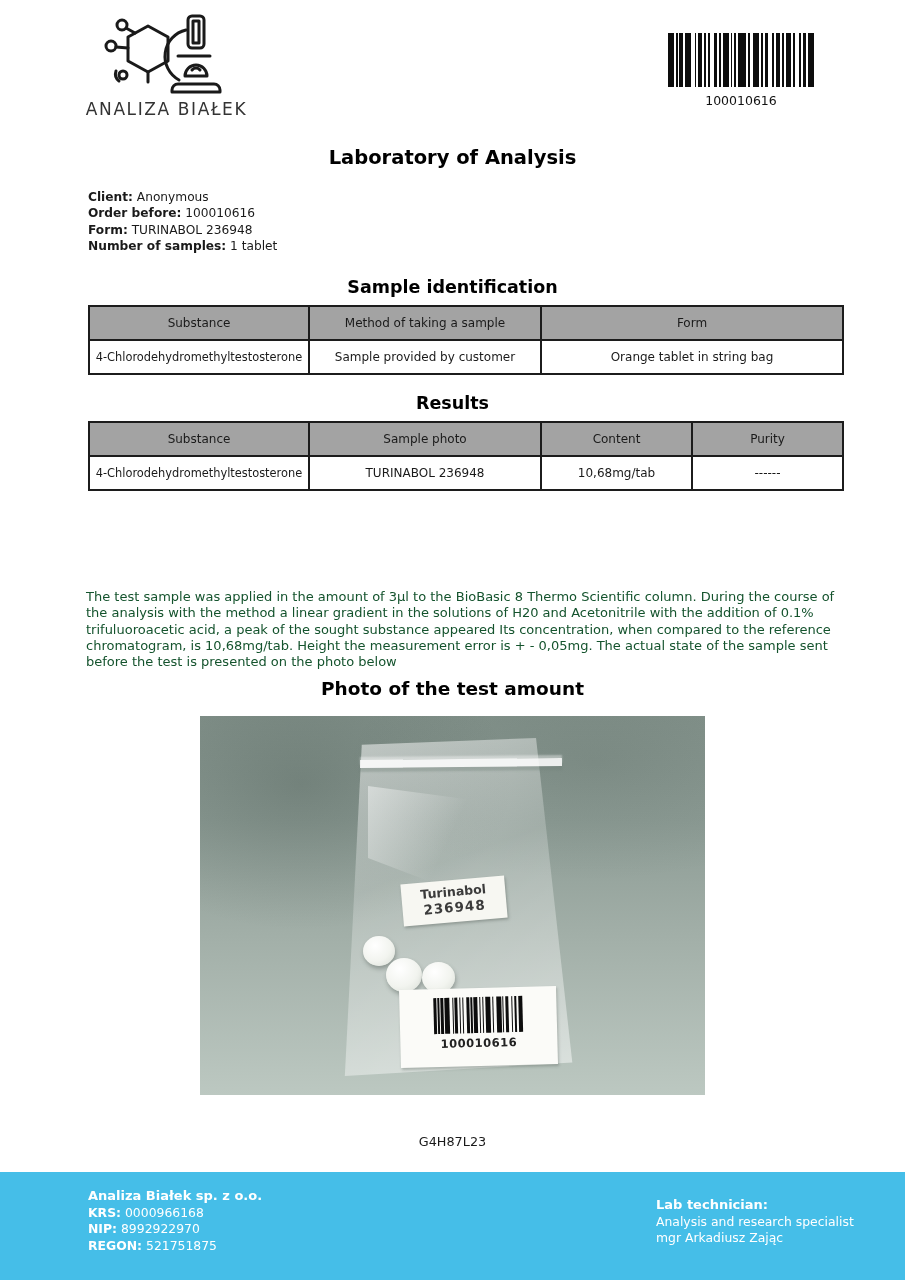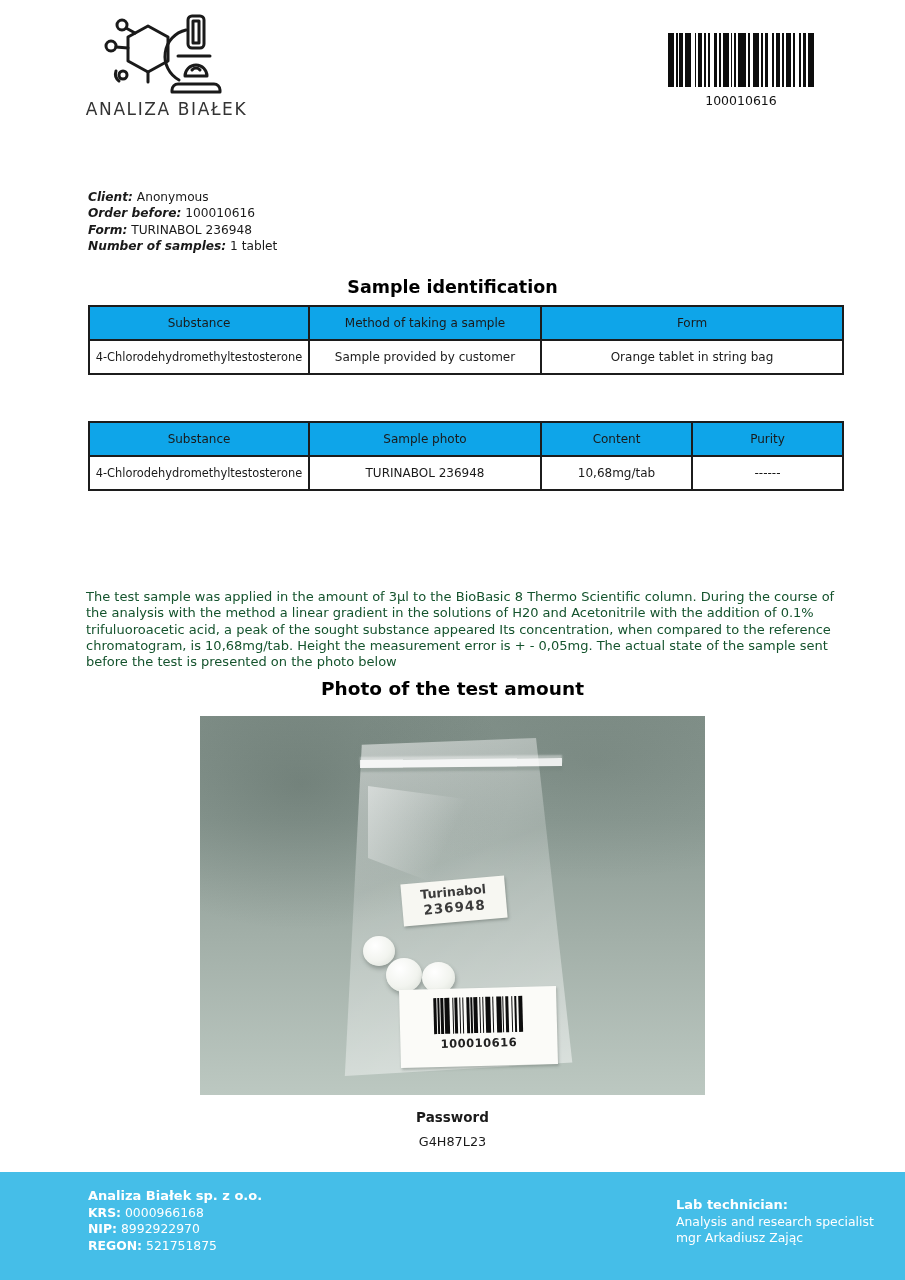--- a/index.html
+++ b/index.html
@@ -17,27 +17,27 @@
   .barcode .b{background:#0d0d0d;}
   .barcode .g{background:transparent;}
   .barcode-number{text-align:center;font-size:12.5px;margin-top:6px;color:#111;}
   
   .doc-title{position:absolute;left:0;top:146px;width:100%;text-align:center;
     font-size:19.5px;font-weight:bold;color:#000;}
   .sec-heading{position:absolute;left:0;width:100%;text-align:center;
     font-size:17.5px;font-weight:bold;color:#000;}
   
   .info-col{position:absolute;font-size:12.2px;line-height:16.4px;}
-  .info-col .lbl{font-weight:bold;font-style:italic;}
+  .info-col .lbl{font-weight:bold;}
   
   table.lab{position:absolute;left:88px;border-collapse:collapse;table-layout:fixed;
     font-size:12px;text-align:center;}
   table.lab th,table.lab td{border:2px solid #1c1c1c;height:32px;padding:0 2px;
     font-weight:normal;overflow:hidden;white-space:nowrap;}
-  table.lab th{background:#0ea5e9;}
+  table.lab th{background:#a3a3a3;}
   td.tight{font-size:11.4px;padding:0;}
   
   .comment{position:absolute;left:86px;top:589px;width:772px;
     font-size:13px;line-height:16.3px;color:#14532d;}
   
   .photo{position:absolute;left:200px;top:716px;width:505px;height:379px;overflow:hidden;
     background:
       radial-gradient(60% 55% at 20% 18%, rgba(35,50,44,0.22), rgba(0,0,0,0) 70%),
       radial-gradient(70% 45% at 78% 12%, rgba(35,50,44,0.12), rgba(0,0,0,0) 70%),
       linear-gradient(180deg,#84938c 0%,#8d9c95 28%,#a2afa8 58%,#bcc8c1 100%);}
@@ -70,21 +70,21 @@
   .password-h{position:absolute;left:0;top:1109px;width:100%;text-align:center;
     font-size:13.5px;font-weight:bold;}
   .password-v{position:absolute;left:0;top:1134px;width:100%;text-align:center;font-size:12.8px;}
   
   .footer{position:absolute;left:0;top:1172px;width:905px;height:108px;background:#45bee8;color:#fff;}
   .f-col{position:absolute;font-size:12.4px;line-height:16.6px;}
   .f-col .hd{font-weight:bold;font-size:13px;}
   .f-col .lbl{font-weight:bold;}
   .fc1{left:88px;top:16px;}
   .fc2{left:358px;top:25px;}
-  .fc3{left:676px;top:25px;}
+  .fc3{left:656px;top:25px;}
 </style>
 </head>
 <body>
 
 <div class="page">
 
   <div class="logo">
     <svg width="130" height="84" viewBox="0 0 130 84">
       <g fill="none" stroke="#1a1a1a" stroke-width="3" stroke-linecap="round" stroke-linejoin="round">
         <path d="M46 14 L66 25 L66 49 L46 60 L26 49 L26 25 Z"></path>
@@ -157,20 +157,21 @@
         <span class="g" style="width: 3.8px;"></span>
         <span class="b" style="width: 1.9px;"></span>
         <span class="g" style="width: 1.9px;"></span>
         <span class="b" style="width: 3.8px;"></span>
         <span class="g" style="width: 1.9px;"></span>
         <span class="b" style="width: 5.7px;"></span>
       </div>
     <div class="barcode-number">100010616</div>
   </div>
 
+  <div class="doc-title">Laboratory of Analysis</div>
 
   <div class="info-col" style="left:88px;top:189px;">
     <div><span class="lbl">Client:</span> <span>Anonymous</span></div>
     <div><span class="lbl">Order before:</span> <span>100010616</span></div>
     <div><span class="lbl">Form:</span> <span>TURINABOL 236948</span></div>
     <div><span class="lbl">Number of samples:</span> <span>1 tablet</span></div>
   </div>
 
   <div class="sec-heading" style="top:277px;">Sample identification</div>
   <table class="lab" style="top:305px;width:754px;">
@@ -186,20 +187,21 @@
       <th>Form</th>
     </tr>
     <tr>
       <td class="tight">4-Chlorodehydromethyltestosterone</td>
       <td>Sample provided by customer</td>
       <td>Orange tablet in string bag</td>
     </tr>
   </tbody>
     </table>
 
+  <div class="sec-heading" style="top:393px;">Results</div>
   <table class="lab" style="top:421px;width:754px;">
     <colgroup>
         <col style="width:220px">
         <col style="width:232px">
         <col style="width:151px">
         <col style="width:151px">
       </colgroup>
     <tbody>
         <tr>
       <th>Substance</th>
@@ -271,21 +273,20 @@
           <span class="b" style="width: 1.45px;"></span>
           <span class="g" style="width: 1.45px;"></span>
           <span class="b" style="width: 2.9px;"></span>
           <span class="g" style="width: 1.45px;"></span>
           <span class="b" style="width: 4.35px;"></span>
         </div>
       <div class="num">100010616</div>
     </div>
   </div>
 
-  <div class="password-h">Password</div>
   <div class="password-v">G4H87L23</div>
 
   <div class="footer">
     <div class="f-col fc1">
       <div class="hd">Analiza Białek sp. z o.o.</div>
       <div><span class="lbl">KRS:</span> <span>0000966168</span></div>
       <div><span class="lbl">NIP:</span> <span>8992922970</span></div>
       <div><span class="lbl">REGON:</span> <span>521751875</span></div>
     </div>
     <div class="f-col fc3">

